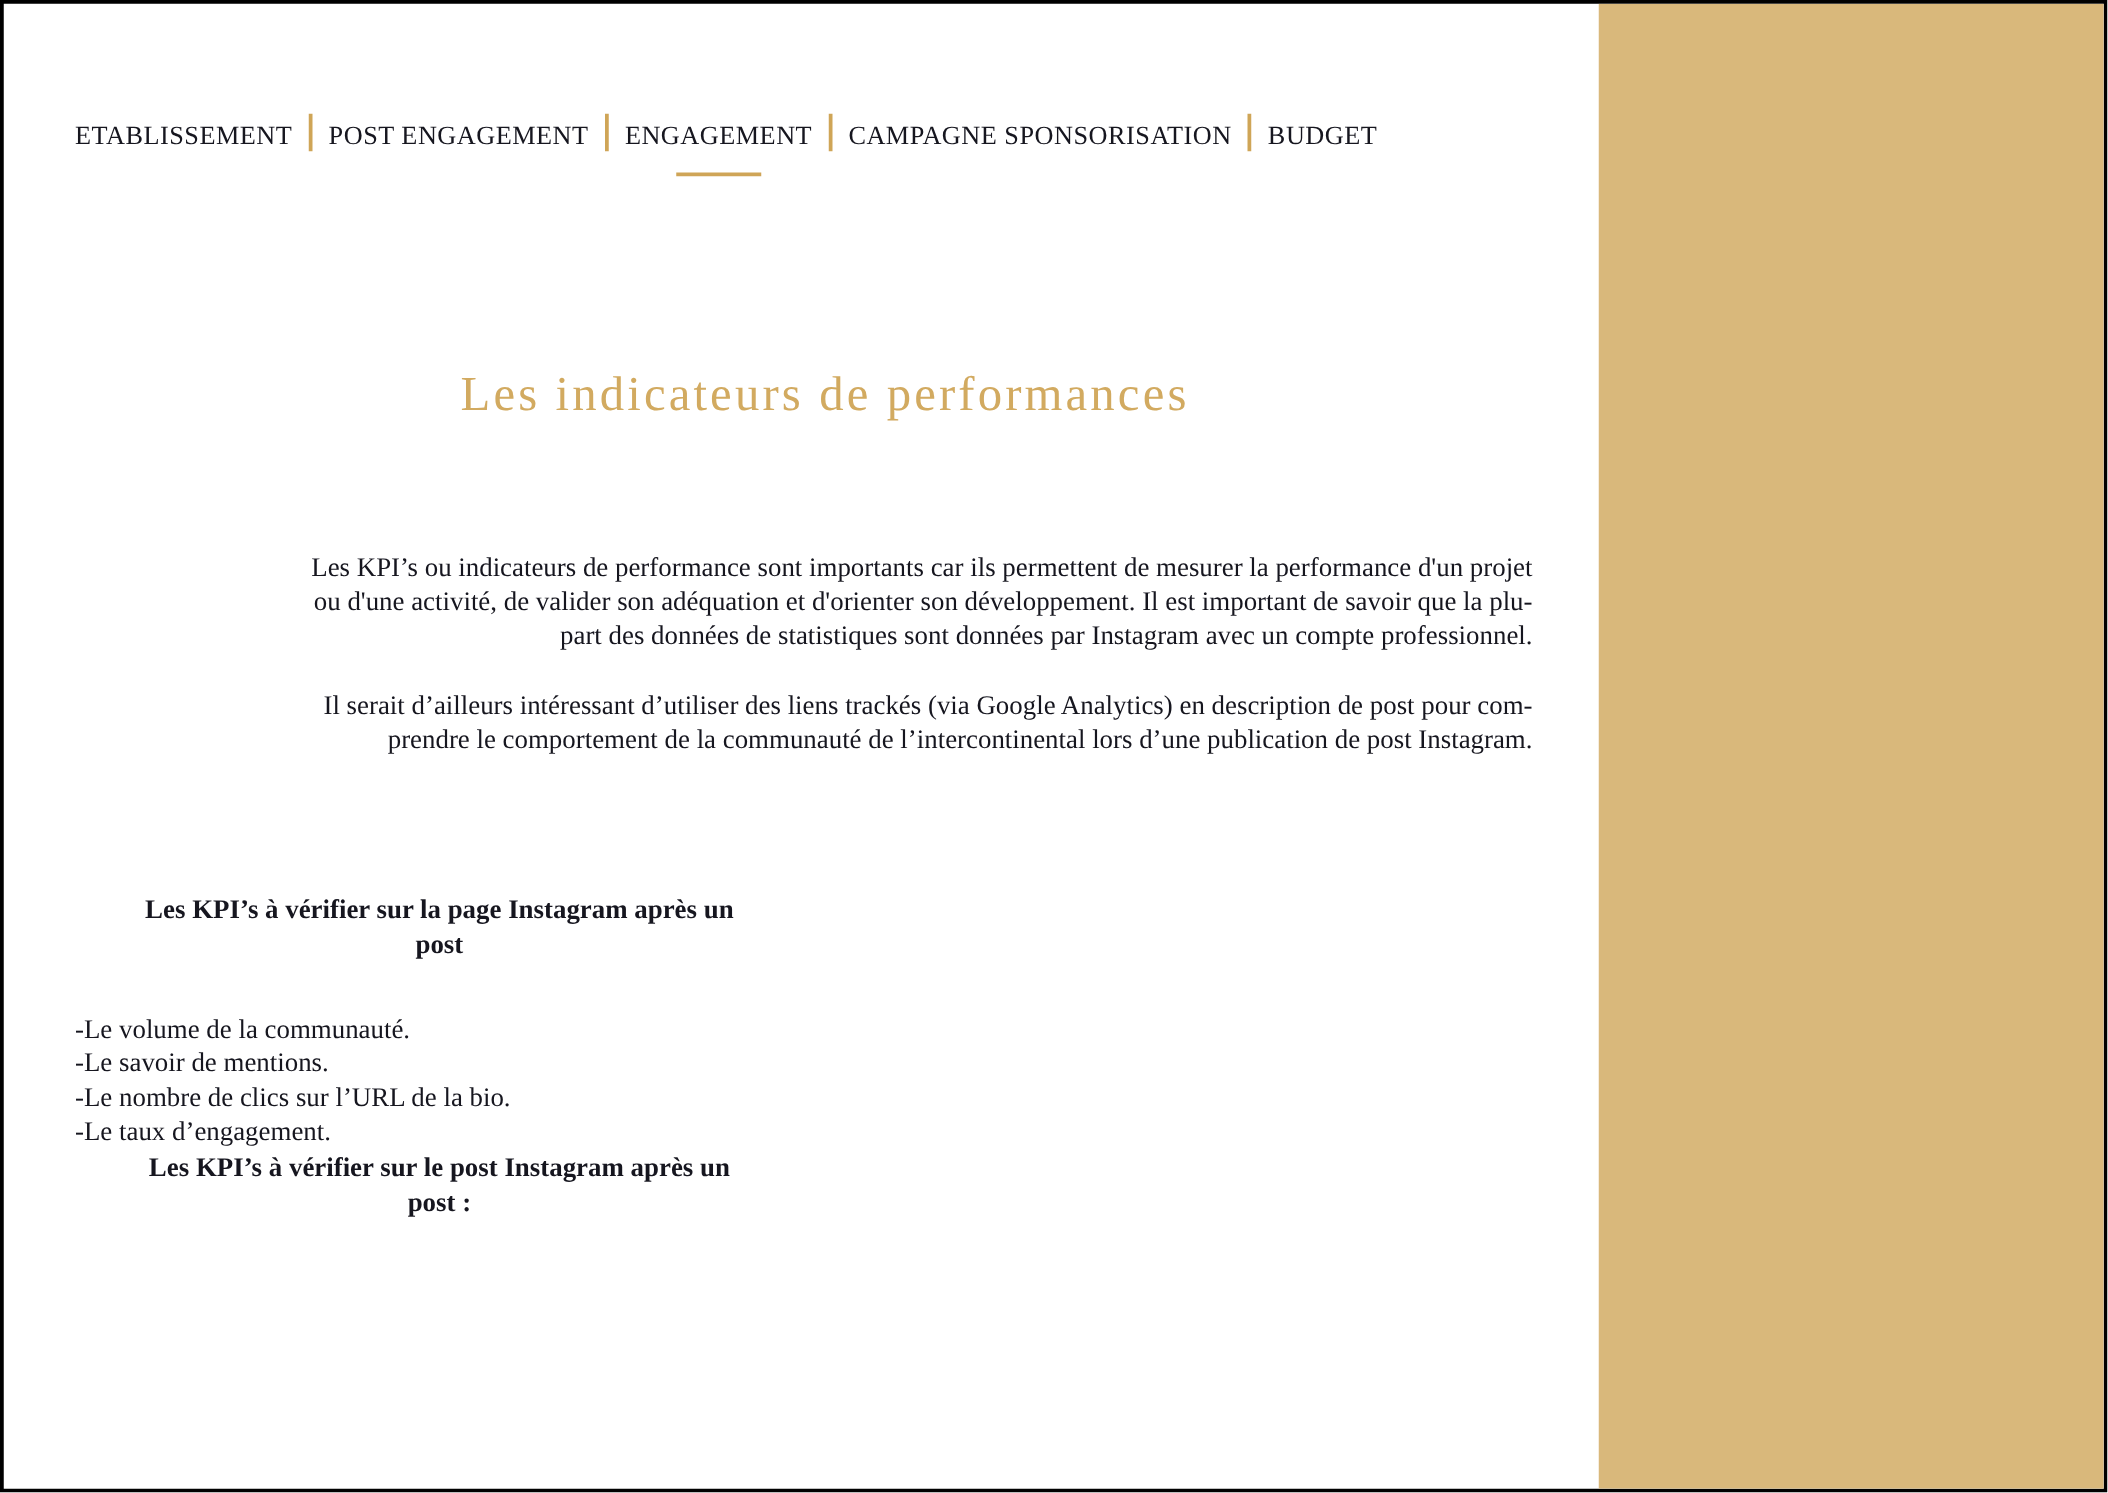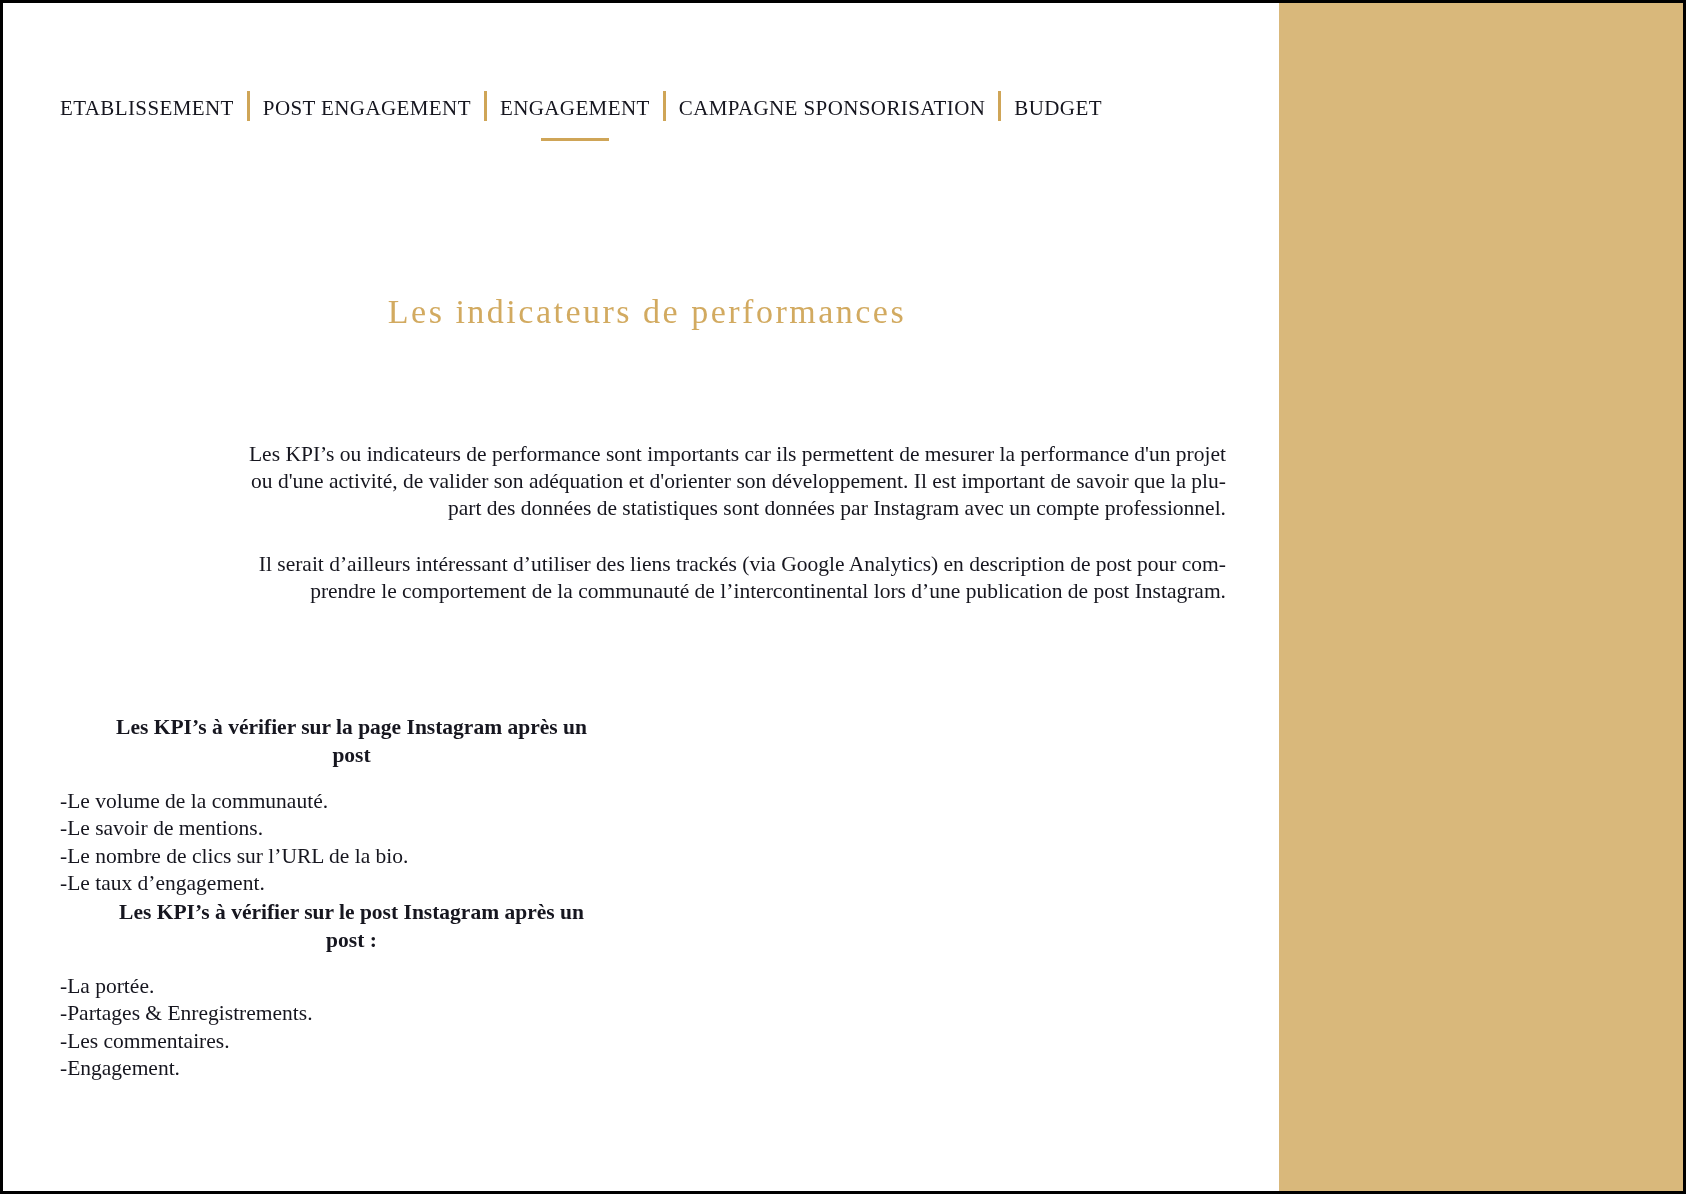--- a/index.html
+++ b/index.html
@@ -53,24 +53,24 @@
     display: inline-block;
     width: 3px;
     height: 30px;
     background: var(--color-accent, #cfa557);
     margin: 0 13px;
   }
   
   .title {
     position: absolute;
     top: 290px;
-    left: 4px;
+    left: 17px;
     width: 1280px;
     text-align: center;
-    font-size: 34px;
+    font-size: 39px;
     font-weight: 400;
     letter-spacing: 2.5px;
     color: var(--color-title, #d2aa60);
   }
   
   .paragraphs {
     position: absolute;
     top: 438px;
     left: 57px;
     width: 1166px;
@@ -102,21 +102,21 @@
     font-size: 21.5px;
     font-weight: bold;
     text-align: center;
     line-height: 1.32;
     white-space: pre-line;
     max-width: 540px;
     margin: 0 auto;
   }
   .col-list {
     list-style: none;
-    margin-top: 18px;
+    margin-top: 40px;
     font-size: 21.5px;
     line-height: 1.28;
   }
 </style>
 </head>
 <body>
 
 <div class="page">
 
   <div class="gold-band"></div>
@@ -152,23 +152,17 @@
         <li>-Le volume de la communauté.</li>
         <li>-Le savoir de mentions.</li>
         <li>-Le nombre de clics sur l’URL de la bio.</li>
         <li>-Le taux d’engagement.</li>
       </ul>
     </div>
 
     <div class="col">
       <h2 class="col-heading">Les KPI’s à vérifier sur le post Instagram après un
 post :</h2>
-      <ul class="col-list">
-        <li>-La portée.</li>
-        <li>-Partages &amp; Enregistrements.</li>
-        <li>-Les commentaires.</li>
-        <li>-Engagement.</li>
-      </ul>
     </div>
 
   </div>
 
 </div>
 
 </body></html>

